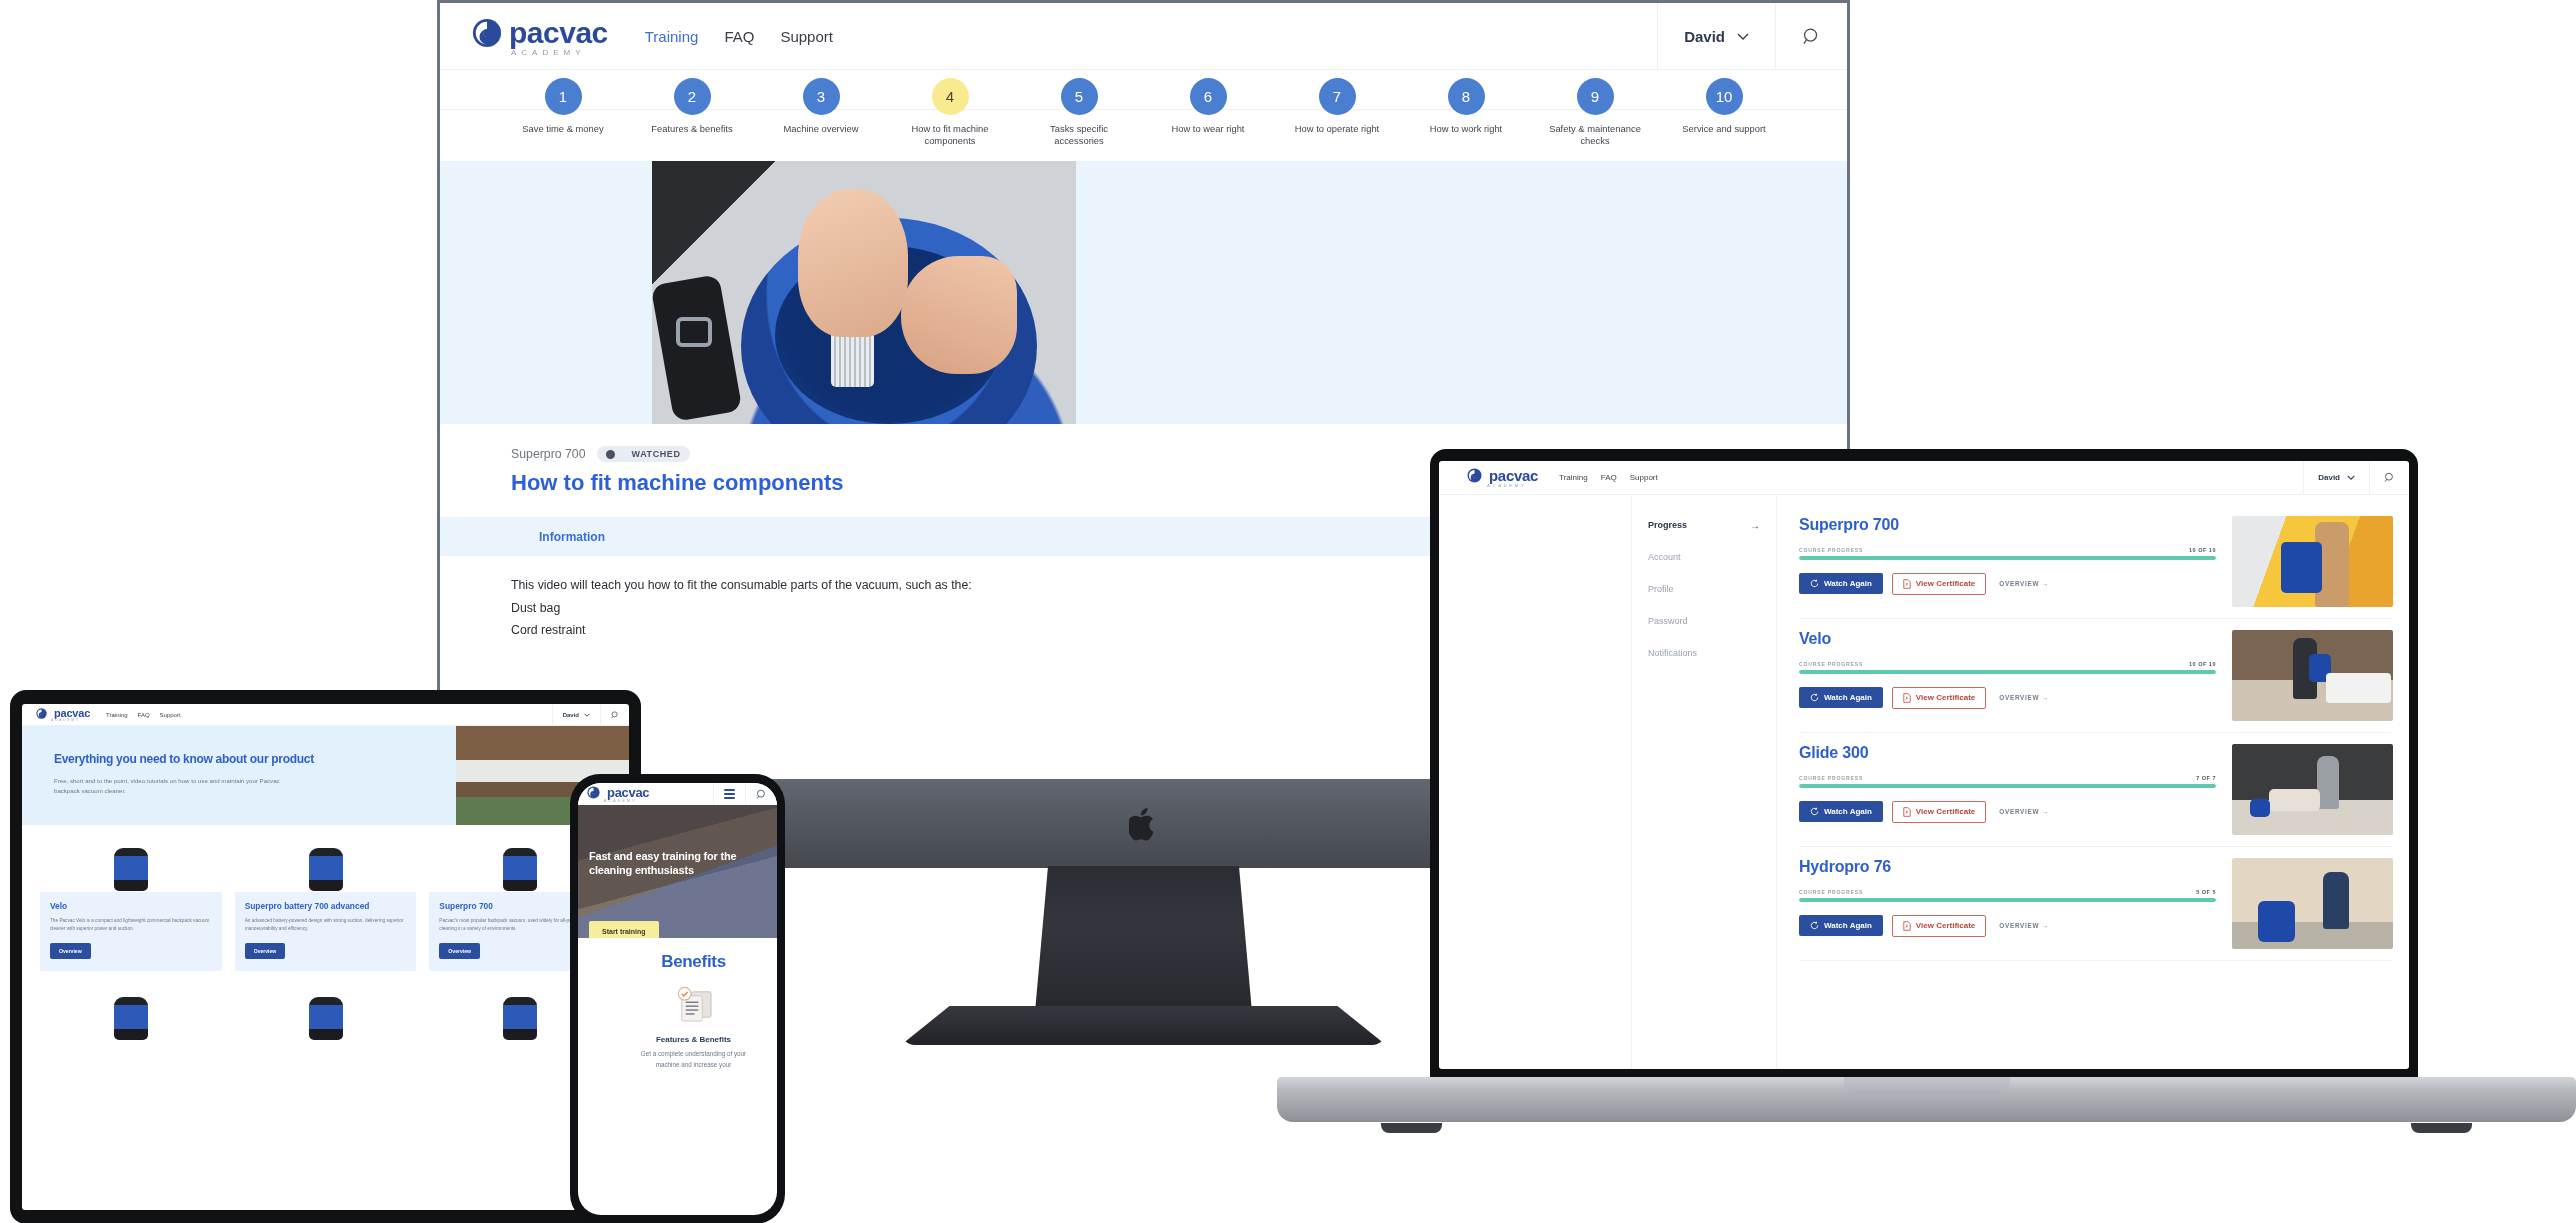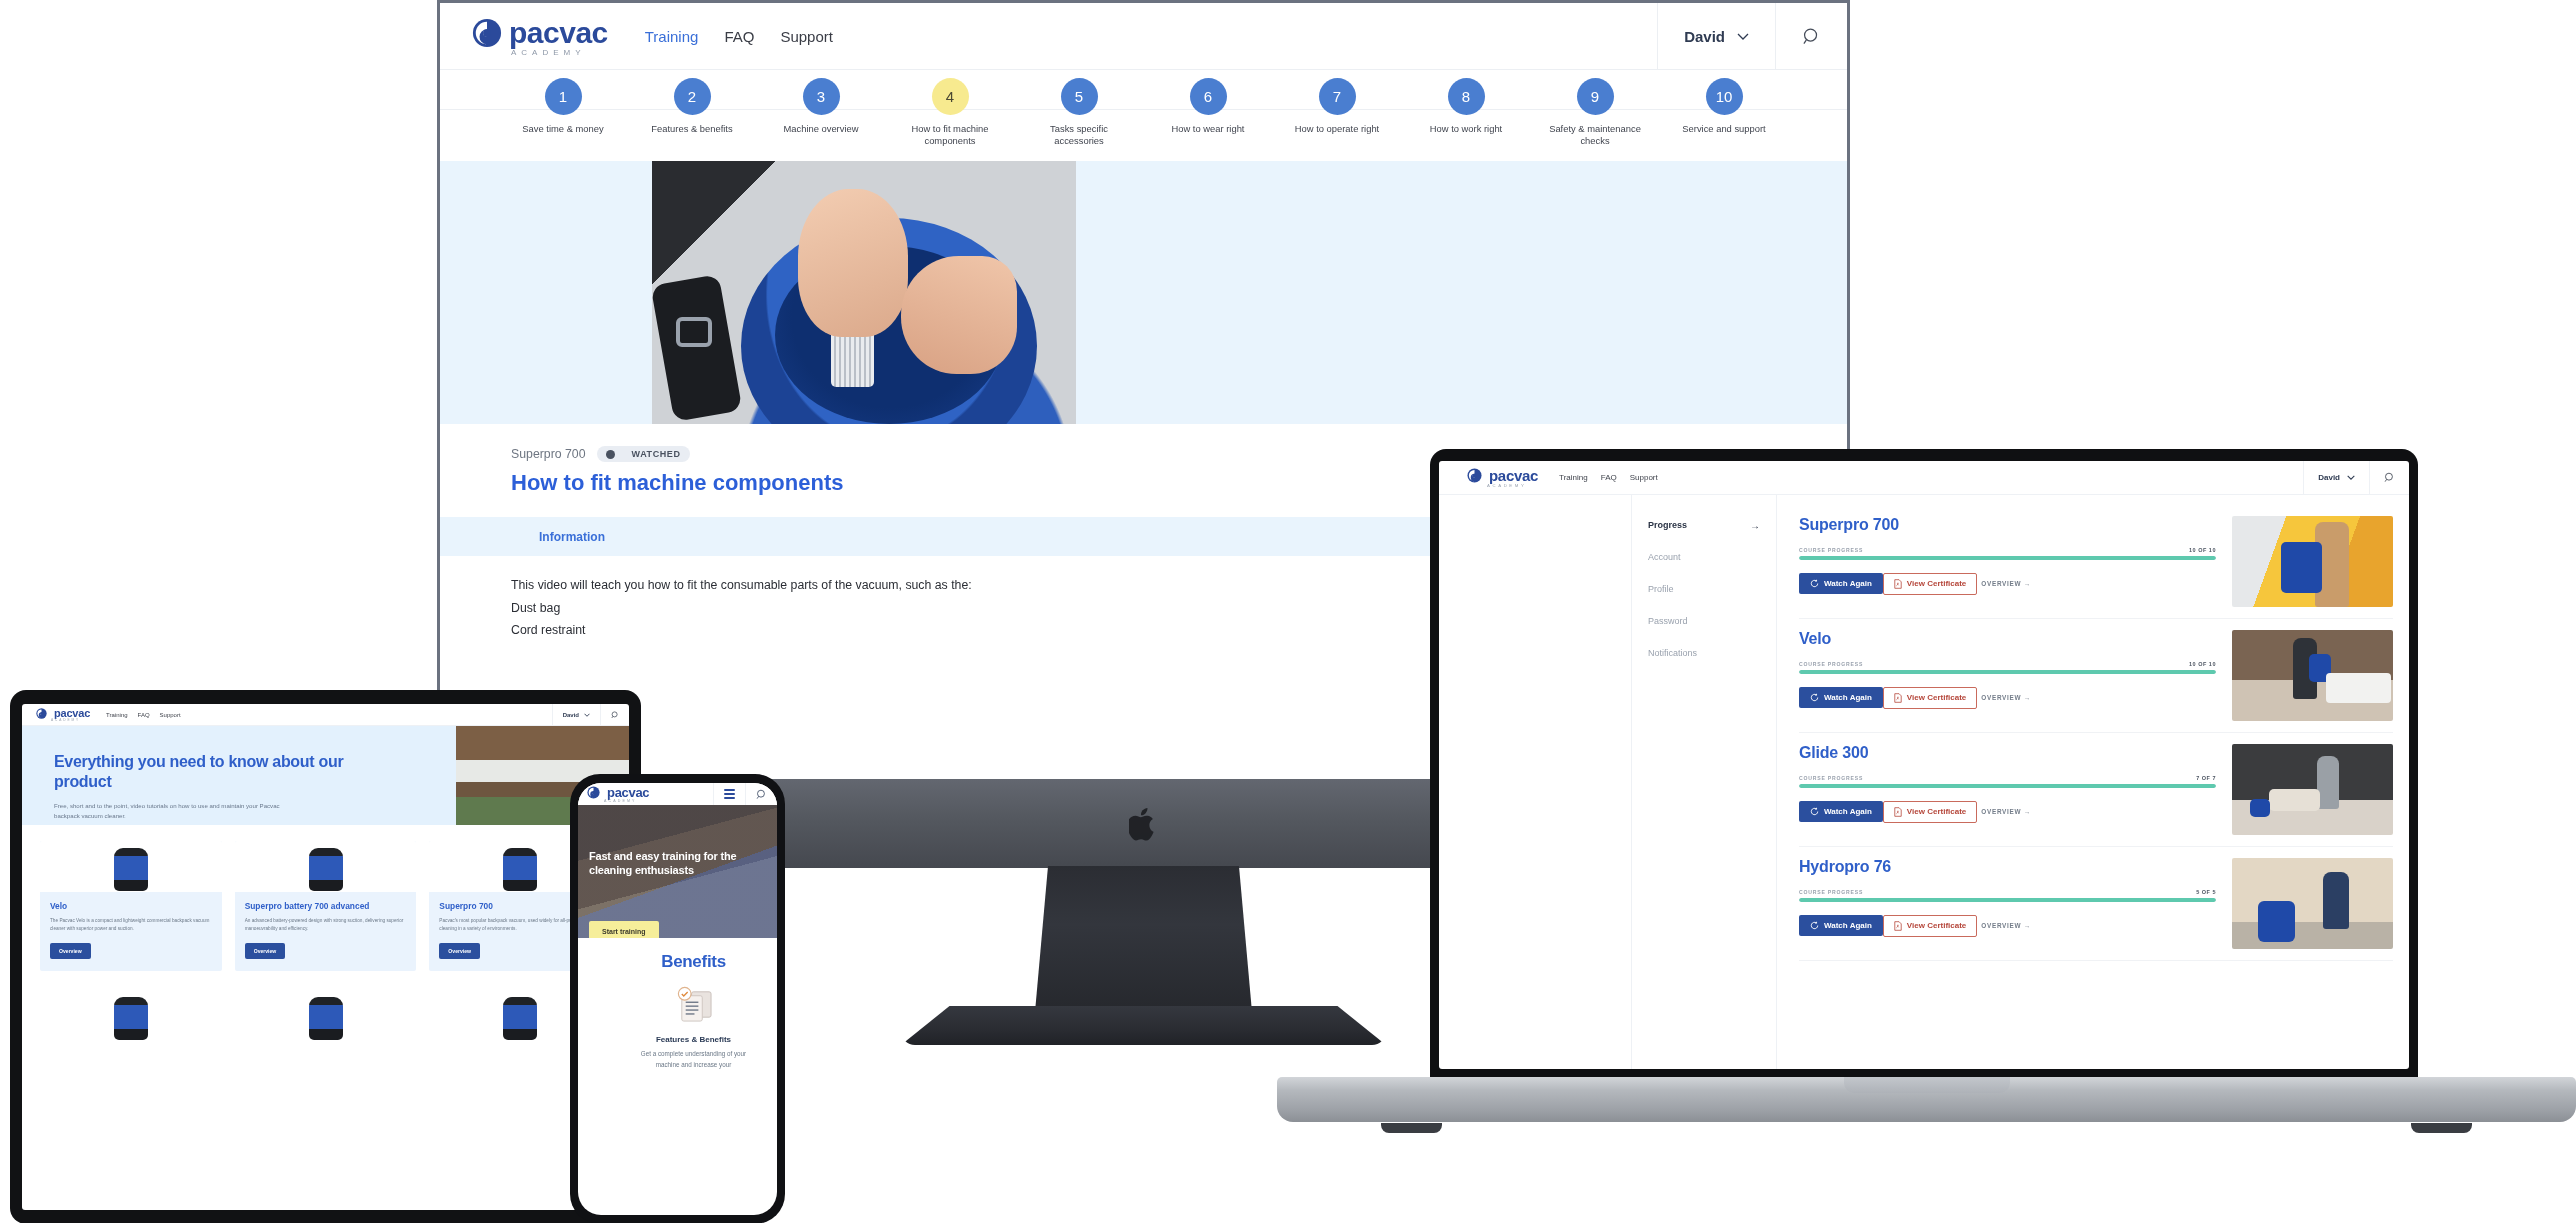--- a/index.html
+++ b/index.html
@@ -134,21 +134,21 @@
   .lap-main { flex:1; padding:10px 16px 0 22px; }
 
   .course-card { display:flex; background:#fff; border-bottom:1px solid #f0f2f5; padding:11px 0 11px 0; }
   .cc-left { flex:1; padding-right:16px; }
   .cc-title { font-size:16px; font-weight:bold; color:#2f5fc9; letter-spacing:-0.2px; }
   .cc-prog-row { display:flex; justify-content:space-between; align-items:flex-end; margin-top:13px; }
   .cc-prog-lab { font-size:5.1px; letter-spacing:0.8px; color:#9aa2ae; font-weight:bold; }
   .cc-prog-val { font-size:5.5px; letter-spacing:0.5px; color:#4d5562; font-weight:bold; }
   .cc-bar { height:3.5px; border-radius:3px; background:#e7eaee; margin-top:3px; overflow:hidden; }
   .cc-bar-fill { height:100%; background:#5ec9ae; border-radius:3px; }
-  .cc-actions { display:flex; align-items:center; gap:0; margin-top:13px; }
+  .cc-actions { display:flex; align-items:center; gap:9px; margin-top:13px; }
   .btn-watch { background:#2b4f9e; color:#fff; font-size:8px; font-weight:bold; border-radius:2px;
      padding:6px 11px; display:flex; align-items:center; gap:5px; border:none; }
   .btn-cert { background:#fff; color:#b5463a; font-size:8px; font-weight:bold; border:1px solid #c96a5c;
      border-radius:2px; padding:5px 10px; display:flex; align-items:center; gap:5px; }
   .overview-link { font-size:6.4px; letter-spacing:0.7px; color:#737c89; font-weight:bold; margin-left:4px; }
   .cc-thumb { width:161px; height:91px; border-radius:2px; overflow:hidden; position:relative; flex:none; }
 
   .th1 { background: linear-gradient(110deg,#e6e8ea 0 28%, #f6c63c 28% 66%, #e8a42d 66% 100%); }
   .th2 { background: linear-gradient(180deg,#7a6452 0 55%, #cfc3b4 55% 100%); }
   .th3 { background: linear-gradient(180deg,#3b3c3e 0 62%, #d9d2c9 62% 100%); }
@@ -165,21 +165,21 @@
   .tb-logo-word { font-size:11px; font-weight:bold; color:#2b4a9b; letter-spacing:-0.2px;}
   .tb-logo-sub { font-size:3.2px; letter-spacing:1.9px; color:#9aa3b0; margin-left:15px; margin-top:-1px;}
   .tb-nav { display:flex; gap:10px; margin-left:16px; }
   .tb-nav a { font-size:6px; color:#40444d; text-decoration:none; }
   .tb-right { margin-left:auto; display:flex; align-items:stretch; height:22px; }
   .tb-user { display:flex; align-items:center; gap:5px; padding:0 10px; border-left:1px solid #eef1f5; font-size:6px; color:#2f3b52; font-weight:600;}
   .tb-search { display:flex; align-items:center; padding:0 10px; border-left:1px solid #eef1f5; }
 
   .tb-hero { height:99px; background:#e3f1fd; display:flex; position:relative; overflow:hidden; }
   .tb-hero-txt { padding:26px 0 0 32px; width:375px; }
-  .tb-hero-h1 { font-size:16px; font-weight:bold; color:#2f5fc9; line-height:1.25; letter-spacing:-0.3px; }
+  .tb-hero-h1 { font-size:12px; font-weight:bold; color:#2f5fc9; line-height:1.25; letter-spacing:-0.3px; }
   .tb-hero-p { margin-top:9px; font-size:6.1px; color:#69788c; line-height:1.7; width:242px; }
   .tb-hero-img { position:absolute; right:0; top:0; width:173px; height:100%;
       background: linear-gradient(180deg,#7c5f45 0 34%, #e7e9e6 34% 57%, #6e5640 57% 72%, #5f7a4e 72% 100%); }
 
   .tb-cards { display:flex; gap:13px; padding:16px 18px 0 18px; }
   .tb-card { flex:1; background:#eaf3fd; border-radius:2px; overflow:hidden; }
   .tb-card-img { height:51px; background:#fff; position:relative; }
   .tb-vac { position:absolute; left:50%; transform:translateX(-50%); bottom:1px; width:34px; height:43px;
       border-radius:9px 9px 5px 5px; background: linear-gradient(180deg,#1f2226 0 18%, #2d59b8 18% 74%, #1a1c20 74% 100%); }
   .tb-card-body { padding:9px 10px 12px 10px; }

